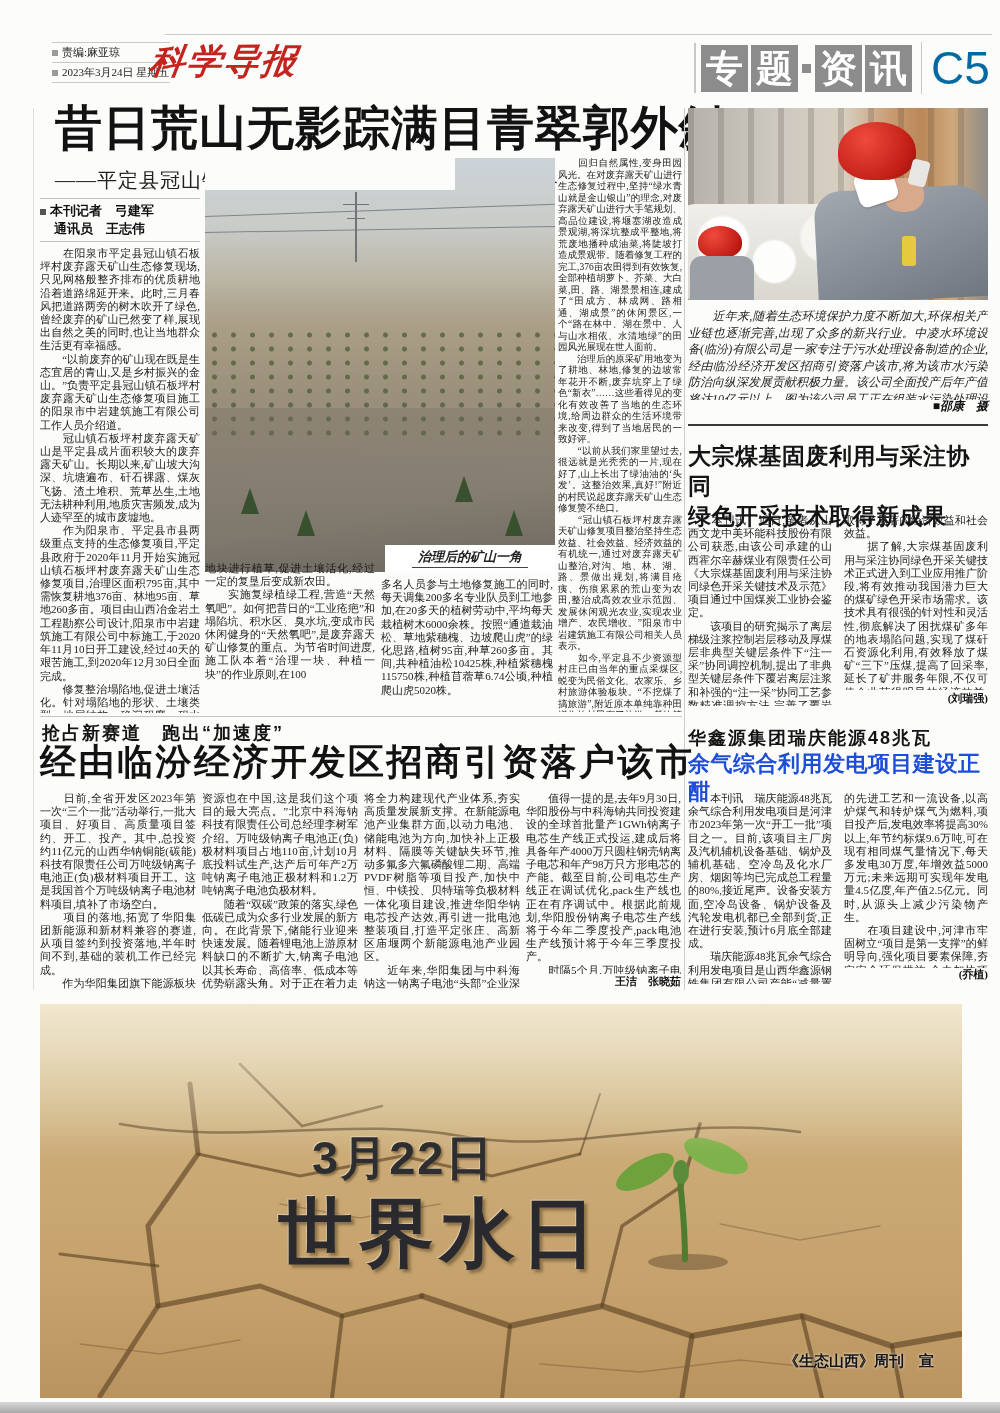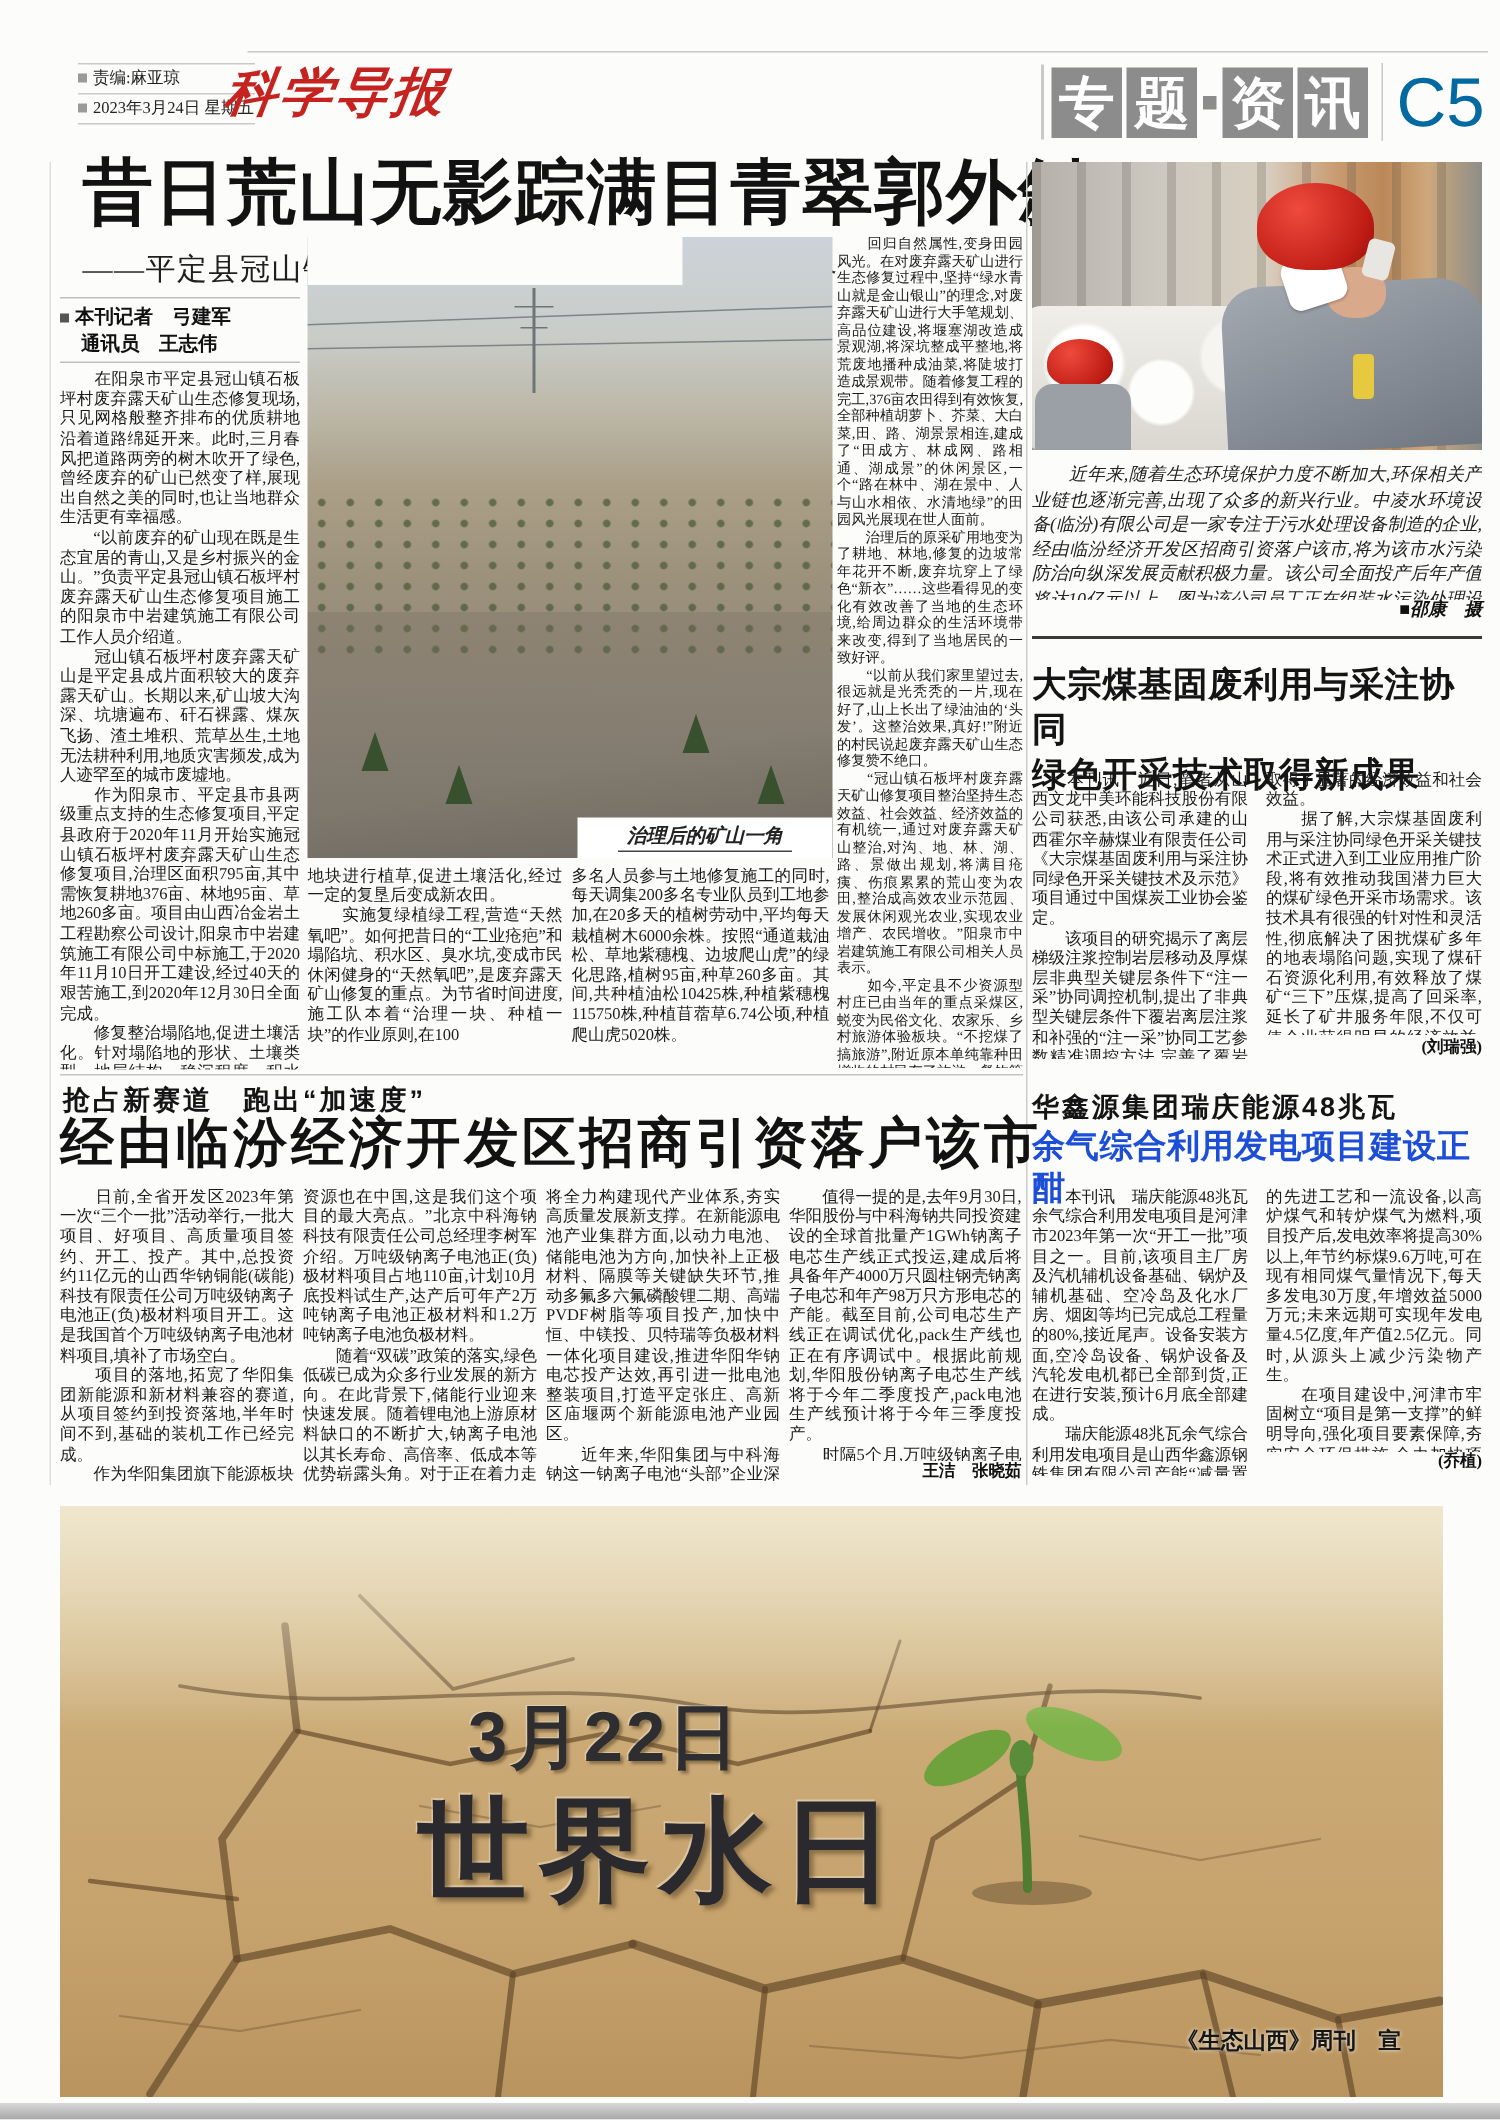--- a/index.html
+++ b/index.html
@@ -121,21 +121,21 @@
     <div class="byline" style="margin-top:4px;"><span class="sq" style="background:#555;"></span><span>本刊记者　弓建军</span></div>
     <div class="byline" style="margin:2px 0 4px 14px;">通讯员　王志伟</div>
     <div class="rule" style="width:160px;background:#bfbfbf;"></div>
   </div>
 
   <div class="abs col" style="left:40px;top:247px;width:160px;height:466px;">　　在阳泉市平定县冠山镇石板坪村废弃露天矿山生态修复现场,只见网格般整齐排布的优质耕地沿着道路绵延开来。此时,三月春风把道路两旁的树木吹开了绿色,曾经废弃的矿山已然变了样,展现出自然之美的同时,也让当地群众生活更有幸福感。
 　　“以前废弃的矿山现在既是生态宜居的青山,又是乡村振兴的金山。”负责平定县冠山镇石板坪村废弃露天矿山生态修复项目施工的阳泉市中岩建筑施工有限公司工作人员介绍道。
 　　冠山镇石板坪村废弃露天矿山是平定县成片面积较大的废弃露天矿山。长期以来,矿山坡大沟深、坑塘遍布、矸石裸露、煤灰飞扬、渣土堆积、荒草丛生,土地无法耕种利用,地质灾害频发,成为人迹罕至的城市废墟地。
 　　作为阳泉市、平定县市县两级重点支持的生态修复项目,平定县政府于2020年11月开始实施冠山镇石板坪村废弃露天矿山生态修复项目,治理区面积795亩,其中需恢复耕地376亩、林地95亩、草地260多亩。项目由山西冶金岩土工程勘察公司设计,阳泉市中岩建筑施工有限公司中标施工,于2020年11月10日开工建设,经过40天的艰苦施工,到2020年12月30日全面完成。
 　　修复整治塌陷地,促进土壤活化。针对塌陷地的形状、土壤类型、地层结构、稳沉程度、积水深浅等不同情况,修复项目在整治之初就统筹规划,坚持揭</div>
-  <div class="abs col" style="left:205px;top:578px;width:170px;height:134px;">地块进行植草,促进土壤活化,经过一定的复垦后变成新农田。
+  <div class="abs col" style="left:205px;top:562px;width:170px;height:134px;">地块进行植草,促进土壤活化,经过一定的复垦后变成新农田。
 　　实施复绿植绿工程,营造“天然氧吧”。如何把昔日的“工业疮疤”和塌陷坑、积水区、臭水坑,变成市民休闲健身的“天然氧吧”,是废弃露天矿山修复的重点。为节省时间进度,施工队本着“治理一块、种植一块”的作业原则,在100</div>
   <div class="abs col" style="left:381px;top:578px;width:172px;height:134px;">多名人员参与土地修复施工的同时,每天调集200多名专业队员到工地参加,在20多天的植树劳动中,平均每天栽植树木6000余株。按照“通道栽油松、草地紫穗槐、边坡爬山虎”的绿化思路,植树95亩,种草260多亩。其间,共种植油松10425株,种植紫穗槐115750株,种植苜蓿草6.74公顷,种植爬山虎5020株。</div>
   <div class="abs col colsm" style="left:558px;top:158px;width:124px;height:554px;">　　回归自然属性,变身田园风光。在对废弃露天矿山进行生态修复过程中,坚持“绿水青山就是金山银山”的理念,对废弃露天矿山进行大手笔规划、高品位建设,将堰塞湖改造成景观湖,将深坑整成平整地,将荒废地播种成油菜,将陡坡打造成景观带。随着修复工程的完工,376亩农田得到有效恢复,全部种植胡萝卜、芥菜、大白菜,田、路、湖景景相连,建成了“田成方、林成网、路相通、湖成景”的休闲景区,一个“路在林中、湖在景中、人与山水相依、水清地绿”的田园风光展现在世人面前。
 　　治理后的原采矿用地变为了耕地、林地,修复的边坡常年花开不断,废弃坑穿上了绿色“新衣”……这些看得见的变化有效改善了当地的生态环境,给周边群众的生活环境带来改变,得到了当地居民的一致好评。
 　　“以前从我们家里望过去,很远就是光秃秃的一片,现在好了,山上长出了绿油油的‘头发’。这整治效果,真好!”附近的村民说起废弃露天矿山生态修复赞不绝口。
 　　“冠山镇石板坪村废弃露天矿山修复项目整治坚持生态效益、社会效益、经济效益的有机统一,通过对废弃露天矿山整治,对沟、地、林、湖、路、景做出规划,将满目疮痍、伤痕累累的荒山变为农田,整治成高效农业示范园、发展休闲观光农业,实现农业增产、农民增收。”阳泉市中岩建筑施工有限公司相关人员表示。
 　　如今,平定县不少资源型村庄已由当年的重点采煤区,蜕变为民俗文化、农家乐、乡村旅游体验板块。“不挖煤了搞旅游”,附近原本单纯靠种田增收的村民有了旅游、餐饮等多种就业创业选择,原本只是挖煤闲暇时的“副业”,如今却成了全域旅游新时代的“主业”。通过实施生态修复、复绿造景,盘活了存量闲置土地,消除了地质灾害隐患,改善了生态环境,增加了休闲健身场所,创造了良好的经济效益和社会效益。</div>
 
   <div class="abs vrule" style="left:684px;top:108px;height:882px;"></div>
 

